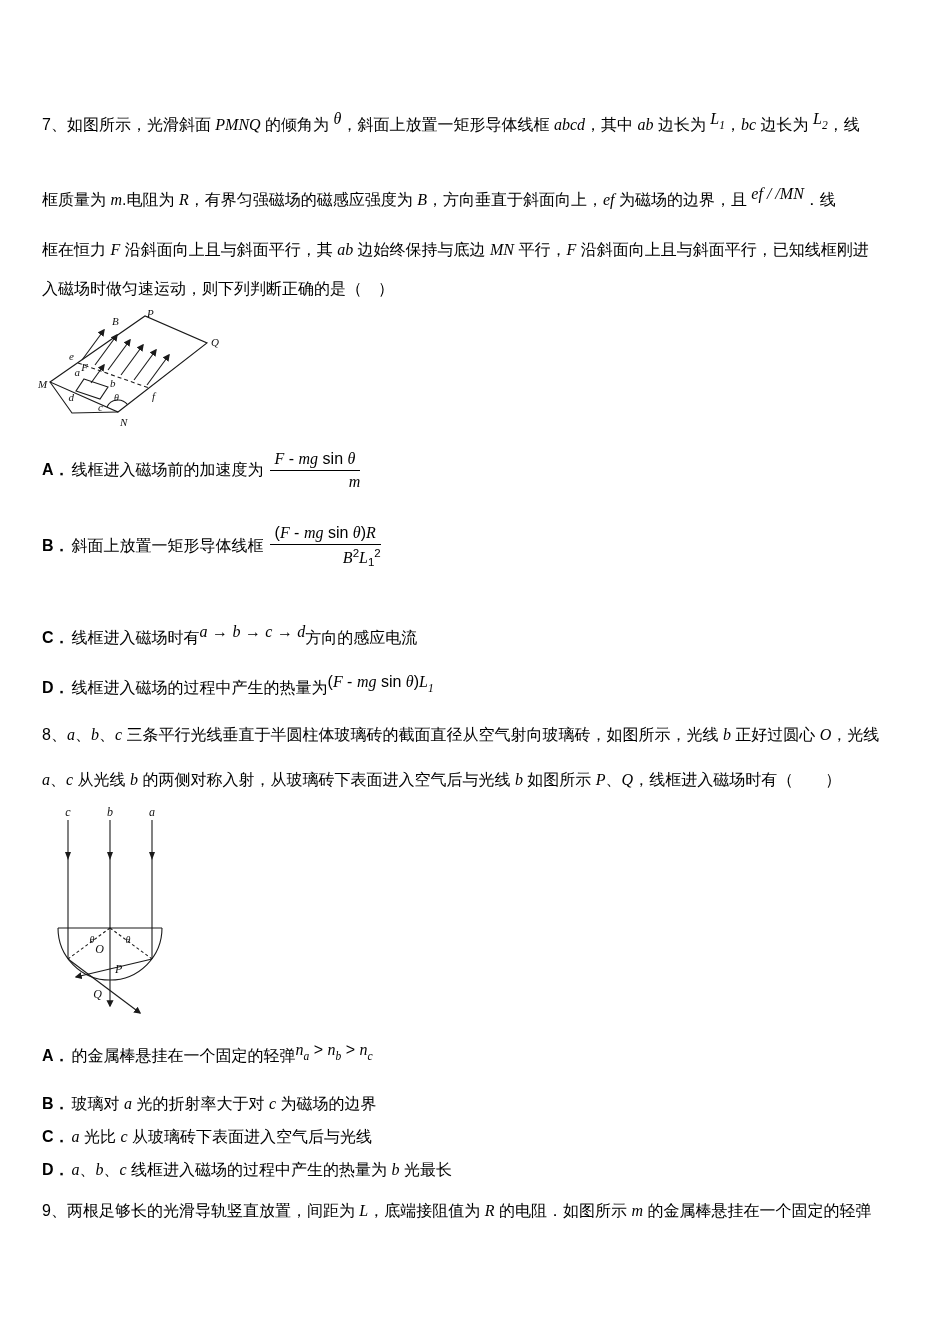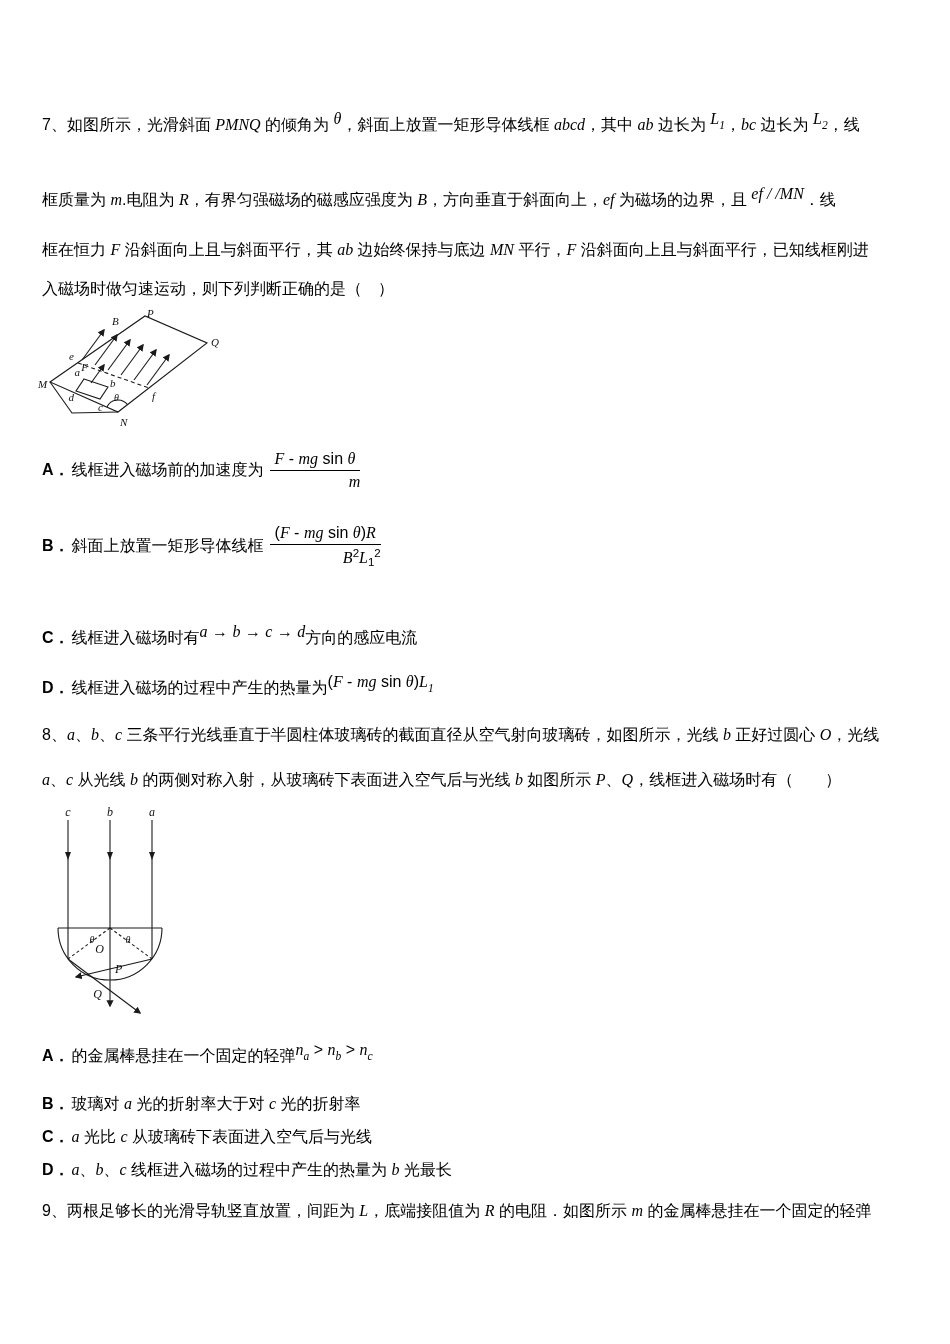--- a/index.html
+++ b/index.html
@@ -123,21 +123,21 @@
       <text x="52" y="147" text-anchor="end">O</text>
       <text x="63" y="167">P</text>
       <text x="50" y="192" text-anchor="end">Q</text>
     </g>
   </svg>
 
   <div class="tline" style="top:1035px">
     <span class="opt-label">A．</span><span><span>的金属棒悬挂在一个固定的轻弹</span><span class="it raise">n</span><span class="it rsub">a</span><span class="raise"> &gt; </span><span class="it raise">n</span><span class="it rsub">b</span><span class="raise"> &gt; </span><span class="it raise">n</span><span class="it rsub">c</span></span>
   </div>
   <div class="tline" style="top:1089px">
-    <span class="opt-label">B．</span><span><span>玻璃对 </span><span class="it">a</span><span> 光的折射率大于对 </span><span class="it">c</span><span> 光的折射率</span></span>
+    <span class="opt-label">B．</span><span><span>玻璃对 </span><span class="it">a</span><span> 光的折射率大于对 </span><span class="it">c</span><span> 为磁场的边界</span></span>
   </div>
   <div class="tline" style="top:1122px">
     <span class="opt-label">C．</span><span><span class="it">a</span><span> 光比 </span><span class="it">c</span><span> 从玻璃砖下表面进入空气后与光线</span></span>
   </div>
   <div class="tline" style="top:1155px">
     <span class="opt-label">D．</span><span><span class="it">a</span><span>、</span><span class="it">b</span><span>、</span><span class="it">c</span><span> 线框进入磁场的过程中产生的热量为 </span><span class="it">b</span><span> 光最长</span></span>
   </div>
 
   <div class="tline" style="top:1196px"><span>9、两根足够长的光滑导轨竖直放置，间距为 </span><span class="it">L</span><span>，底端接阻值为 </span><span class="it">R</span><span> 的电阻．如图所示 </span><span class="it">m</span><span> 的金属棒悬挂在一个固定的轻弹</span></div>
 

